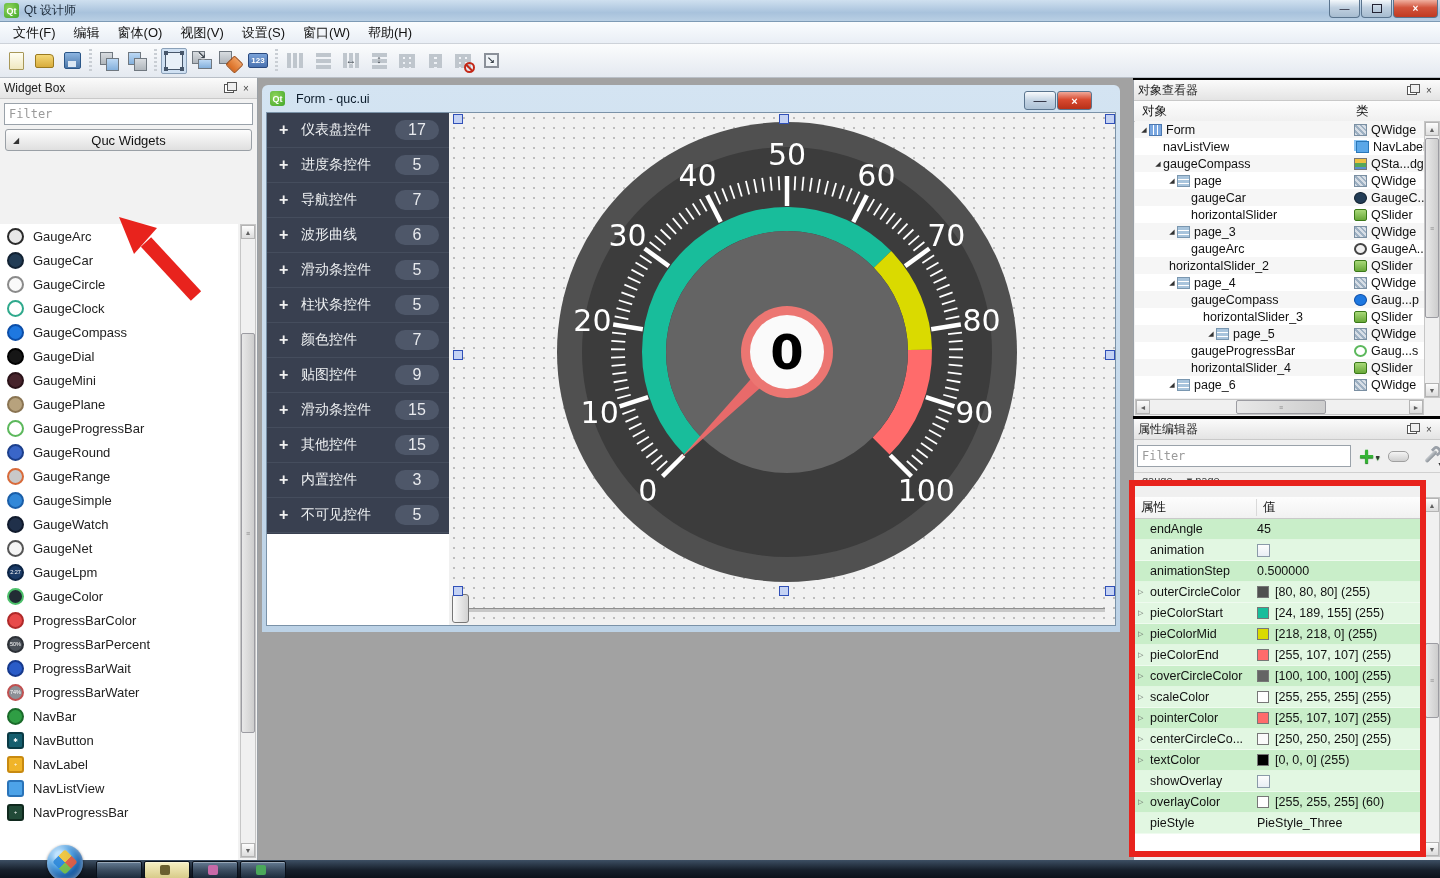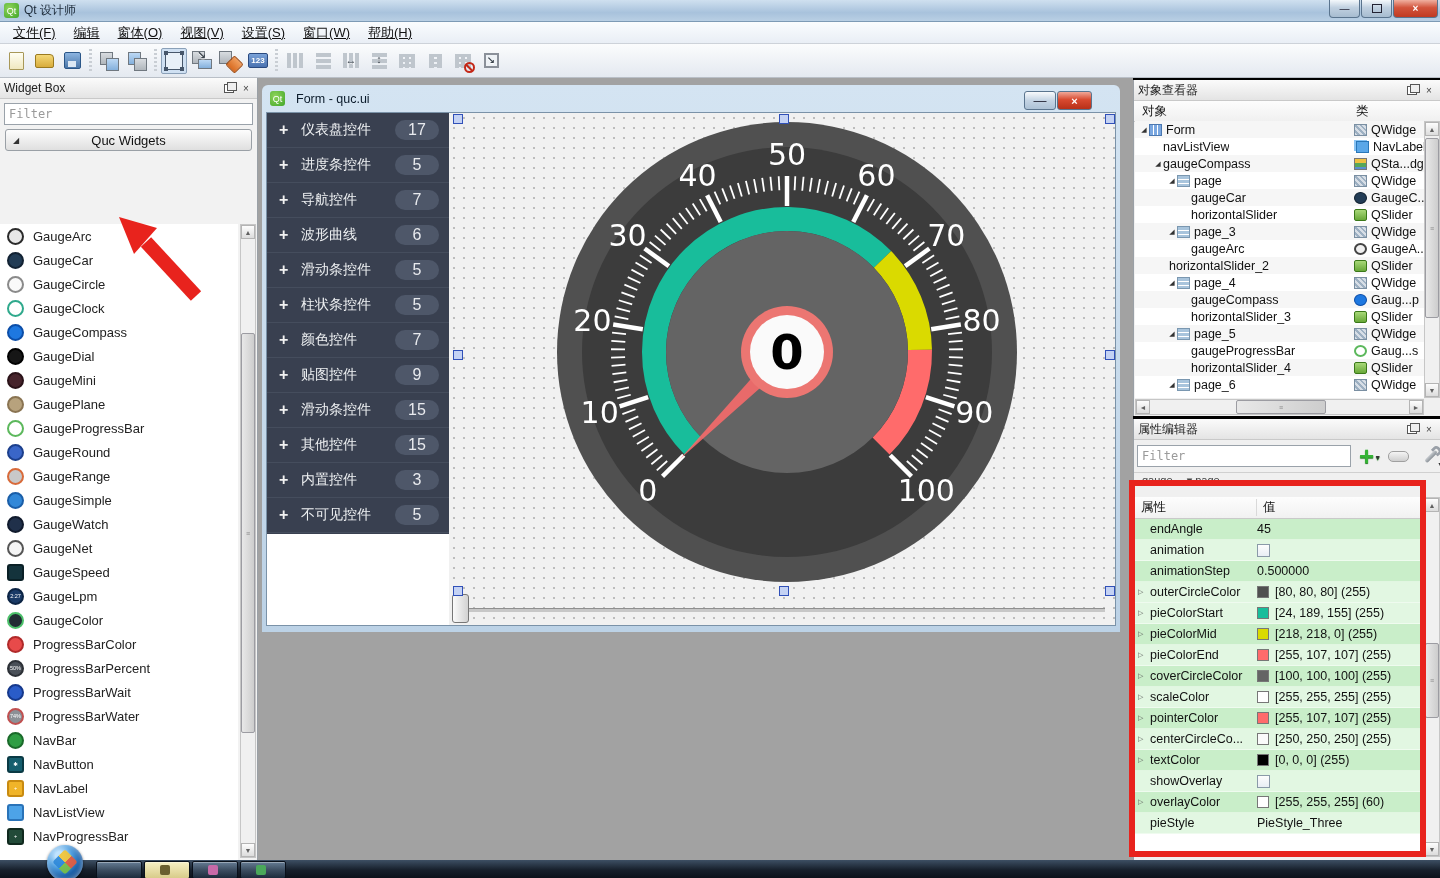--- a/index.html
+++ b/index.html
@@ -4,30 +4,30 @@
 <style>
   html,body{margin:0;padding:0;background:#000;}
   body{width:1440px;height:878px;position:relative;overflow:hidden;
        font-family:"Liberation Sans","DejaVu Sans",sans-serif;font-size:13px;color:#111;}
   .abs{position:absolute;}
   
   #titlebar{left:0;top:0;width:1440px;height:22px;
     background:linear-gradient(#cfe0ef,#a8c2dc 60%,#b9cfe4);border-bottom:1px solid #7d9ab5;
     display:flex;align-items:center;padding-left:4px;box-sizing:border-box;}
   .qtlogo{width:15px;height:15px;border-radius:3px;background:radial-gradient(circle at 35% 35%,#8fd45a,#41a629);
-    color:#fff;font-size:9px;font-weight:normal;display:flex;align-items:center;justify-content:center;margin-right:5px;}
+    color:#fff;font-size:9px;font-weight:bold;display:flex;align-items:center;justify-content:center;margin-right:5px;}
   #titlebar .t{font-size:12px;color:#1c2a38;}
   #winbtns{right:2px;top:0;display:flex;}
   .wb{width:29px;height:17px;border:1px solid #5a748e;border-top:none;border-radius:0 0 4px 4px;
      background:linear-gradient(#f4f8fb,#c0d0e0 45%,#a7bcd0);display:flex;align-items:center;justify-content:center;
      font-size:10px;color:#223;margin-left:1px;}
   .wb.close{width:43px;background:linear-gradient(#f0b0a0,#d2543c 45%,#c03a22);color:#fff;font-weight:bold;}
   .wb .maxglyph{width:8px;height:7px;border:1px solid #223;}
   #menubar{left:0;top:22px;width:1440px;height:22px;background:linear-gradient(#fafcfe,#e9eef5);
-    border-bottom:1px solid #cdd2d9;display:flex;align-items:center;padding-left:4px;box-sizing:border-box;text-decoration:underline;}
+    border-bottom:1px solid #cdd2d9;display:flex;align-items:center;padding-left:4px;box-sizing:border-box;}
   .menuitem{padding:0 9px;height:20px;display:flex;align-items:center;font-size:13px;color:#111;}
   #toolbar{left:0;top:44px;width:1440px;height:34px;background:linear-gradient(#fbfcfd,#e4e9f0);
     border-bottom:1px solid #b9bfc7;display:flex;align-items:center;padding-left:2px;box-sizing:border-box;}
   .tsep{width:4px;height:24px;margin:0 3px;
     background:repeating-linear-gradient(#c9ced4 0 2px,transparent 2px 4px);width:3px;}
   .tbi{width:26px;height:26px;margin:0 1px;display:flex;align-items:center;justify-content:center;position:relative;}
   .tbi.pressed{border:1px solid #8aa0b8;background:#cfe0f2;border-radius:2px;box-sizing:border-box;}
   
   .g-page{width:13px;height:16px;background:linear-gradient(#fffef2,#f0e8c0);border:1px solid #a89858;border-radius:1px;}
   .g-folder{width:17px;height:12px;background:linear-gradient(#f4d878,#d8ac3c);border:1px solid #9a7a20;border-radius:2px 4px 2px 2px;}
@@ -324,24 +324,20 @@
       </div>
       <div class="witem">
         <span class="wic" style="background: rgb(32, 48, 74); border-color: rgb(16, 26, 44); border-width: 2px;"></span>
         <span class="wlabel">GaugeWatch</span>
       </div>
       <div class="witem">
         <span class="wic" style="background: rgb(245, 245, 245); border-color: rgb(85, 85, 85); border-width: 2px;"></span>
         <span class="wlabel">GaugeNet</span>
       </div>
       <div class="witem">
-        <span class="wic square" style="background: rgb(20, 51, 60); border-color: rgb(10, 32, 38); border-width: 2px;"></span>
-        <span class="wlabel">GaugeSpeed</span>
-      </div>
-      <div class="witem">
         <span class="wic" style="background: rgb(26, 58, 102); border-color: rgb(12, 36, 68); border-width: 2px;">2:27</span>
         <span class="wlabel">GaugeLpm</span>
       </div>
       <div class="witem">
         <span class="wic" style="background: rgb(34, 44, 52); border-color: rgb(76, 192, 106); border-width: 2px;"></span>
         <span class="wlabel">GaugeColor</span>
       </div>
       <div class="witem">
         <span class="wic" style="background: rgb(232, 74, 74); border-color: rgb(176, 42, 42); border-width: 2px;"></span>
         <span class="wlabel">ProgressBarColor</span>
@@ -719,31 +715,31 @@
         <span class="tcell-obj" style="padding-left: 46px;">
           <span class="texp"></span>
           <span>gaugeCompass</span>
         </span>
         <span class="tcell-cls">
           <span class="tico ci-gaugecompass cir" style="background: rgb(30, 120, 224); border: 1px solid rgb(12, 78, 168);"></span>
           <span>Gaug...p</span>
         </span>
       </div>
       <div class="trow">
-        <span class="tcell-obj" style="padding-left: 46px; align-items: center;">
+        <span class="tcell-obj" style="padding-left: 58px; align-items: center;">
           <span class="texp"></span>
           <span>horizontalSlider_3</span>
         </span>
         <span class="tcell-cls">
           <span class="tico ci-qslider"></span>
           <span>QSlider</span>
         </span>
       </div>
       <div class="trow">
-        <span class="tcell-obj" style="padding-left: 32px;">
+        <span class="tcell-obj" style="padding-left: 32px; margin-left: 39px;">
           <span class="texp">◢</span>
           <span class="tico oi-page"></span>
           <span>page_5</span>
         </span>
         <span class="tcell-cls">
           <span class="tico ci-qwidget"></span>
           <span>QWidge</span>
         </span>
       </div>
       <div class="trow">

